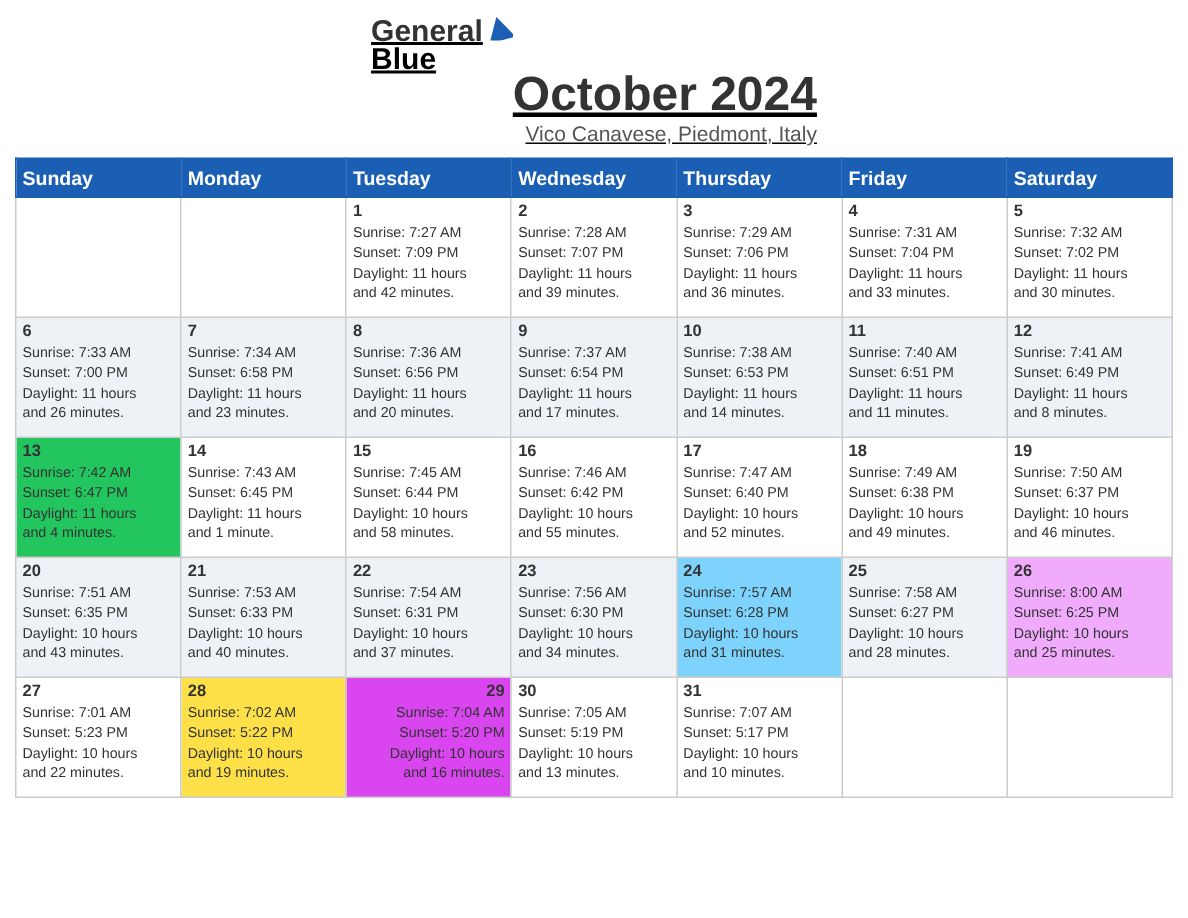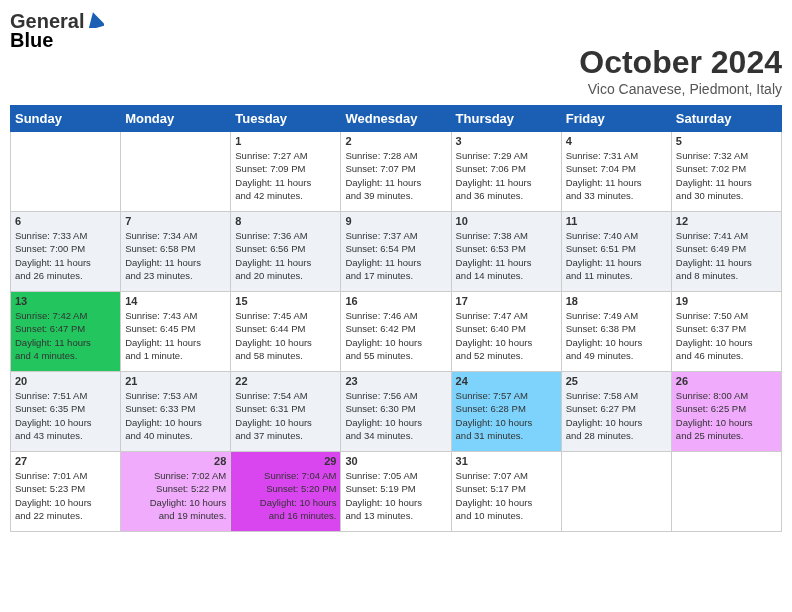--- a/index.html
+++ b/index.html
@@ -5,23 +5,24 @@
     * { box-sizing: border-box; margin: 0; padding: 0; }
     body {
       font-family: Arial, sans-serif;
       background: #fff;
       width: 792px;
       min-height: 612px;
       padding: 10px;
     }
     .header {
       display: flex;
-      justify-content: space-between;
+      justify-content: center;
       align-items: flex-start;
       margin-bottom: 8px;
+      text-decoration: underline;
     }
     .logo {
       display: flex;
       flex-direction: column;
       align-items: flex-start;
     }
     .logo-row {
       display: flex;
       align-items: center;
     }
@@ -227,21 +228,21 @@
         <td style="background: #f0abfc;">
           <span class="day-num">26</span>
           <div class="day-info">Sunrise: 8:00 AM<br>Sunset: 6:25 PM<br>Daylight: 10 hours<br>and 25 minutes.</div>
         </td>
       </tr>
       <tr>
         <td style="background: rgb(255, 255, 255);">
           <span class="day-num">27</span>
           <div class="day-info">Sunrise: 7:01 AM<br>Sunset: 5:23 PM<br>Daylight: 10 hours<br>and 22 minutes.</div>
         </td>
-        <td style="background: #f0abfc; text-align: right;">
+        <td style="background: #fde047;">
           <span class="day-num">28</span>
           <div class="day-info">Sunrise: 7:02 AM<br>Sunset: 5:22 PM<br>Daylight: 10 hours<br>and 19 minutes.</div>
         </td>
         <td style="background: #d946ef; text-align: right;">
           <span class="day-num">29</span>
           <div class="day-info">Sunrise: 7:04 AM<br>Sunset: 5:20 PM<br>Daylight: 10 hours<br>and 16 minutes.</div>
         </td>
         <td style="background: rgb(255, 255, 255);">
           <span class="day-num">30</span>
           <div class="day-info">Sunrise: 7:05 AM<br>Sunset: 5:19 PM<br>Daylight: 10 hours<br>and 13 minutes.</div>

